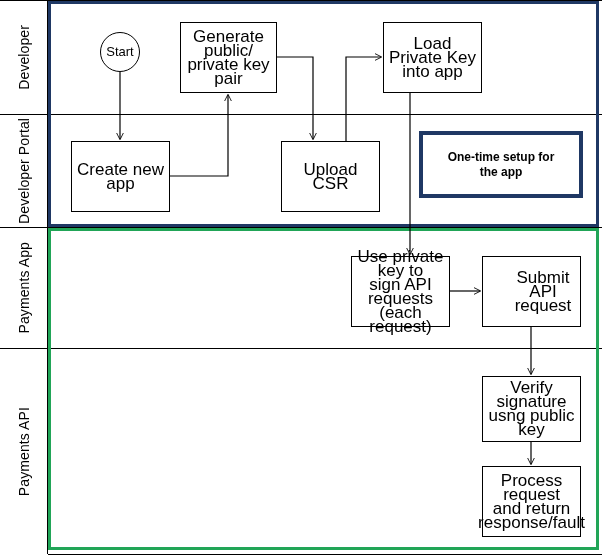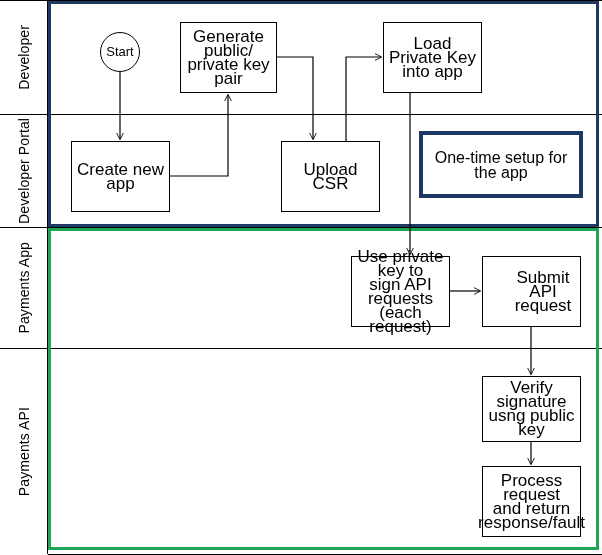--- a/index.html
+++ b/index.html
@@ -76,23 +76,23 @@
   }
   
   .legend {
     position: absolute;
     box-sizing: border-box;
     background: #ffffff;
     display: flex;
     align-items: center;
     justify-content: center;
     text-align: center;
-    font-size: 16px;
+    font-size: 12px;
     line-height: 15px;
-    font-weight: normal;
+    font-weight: bold;
     color: #000;
   }
   .legend-navy { border: 4px solid #1f3864; }
   .legend-green { border: 4px solid #21a557; }
 
   
   #connectors {
     position: absolute;
     left: 0;
     top: 0;

